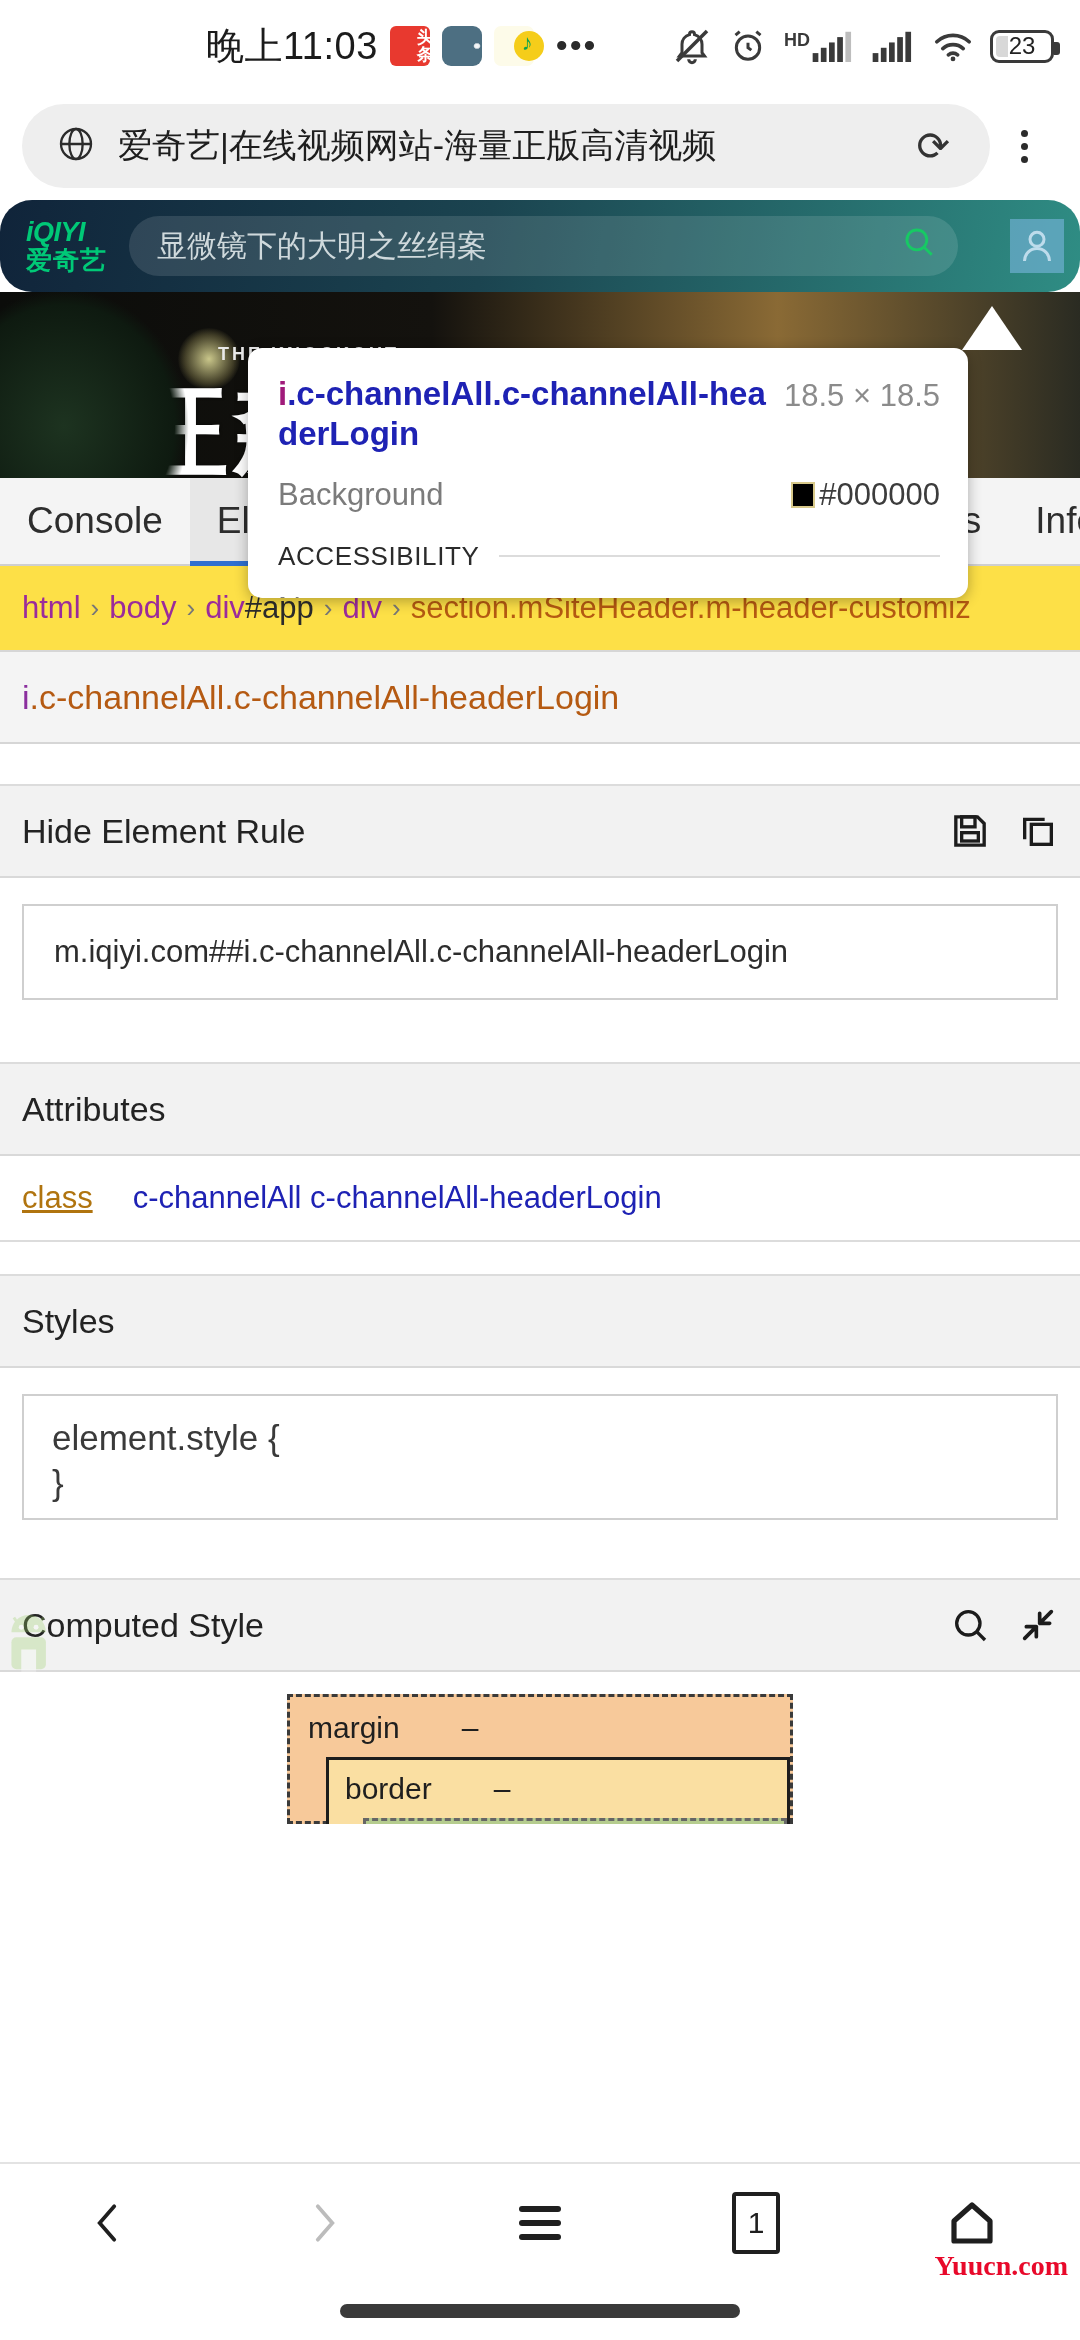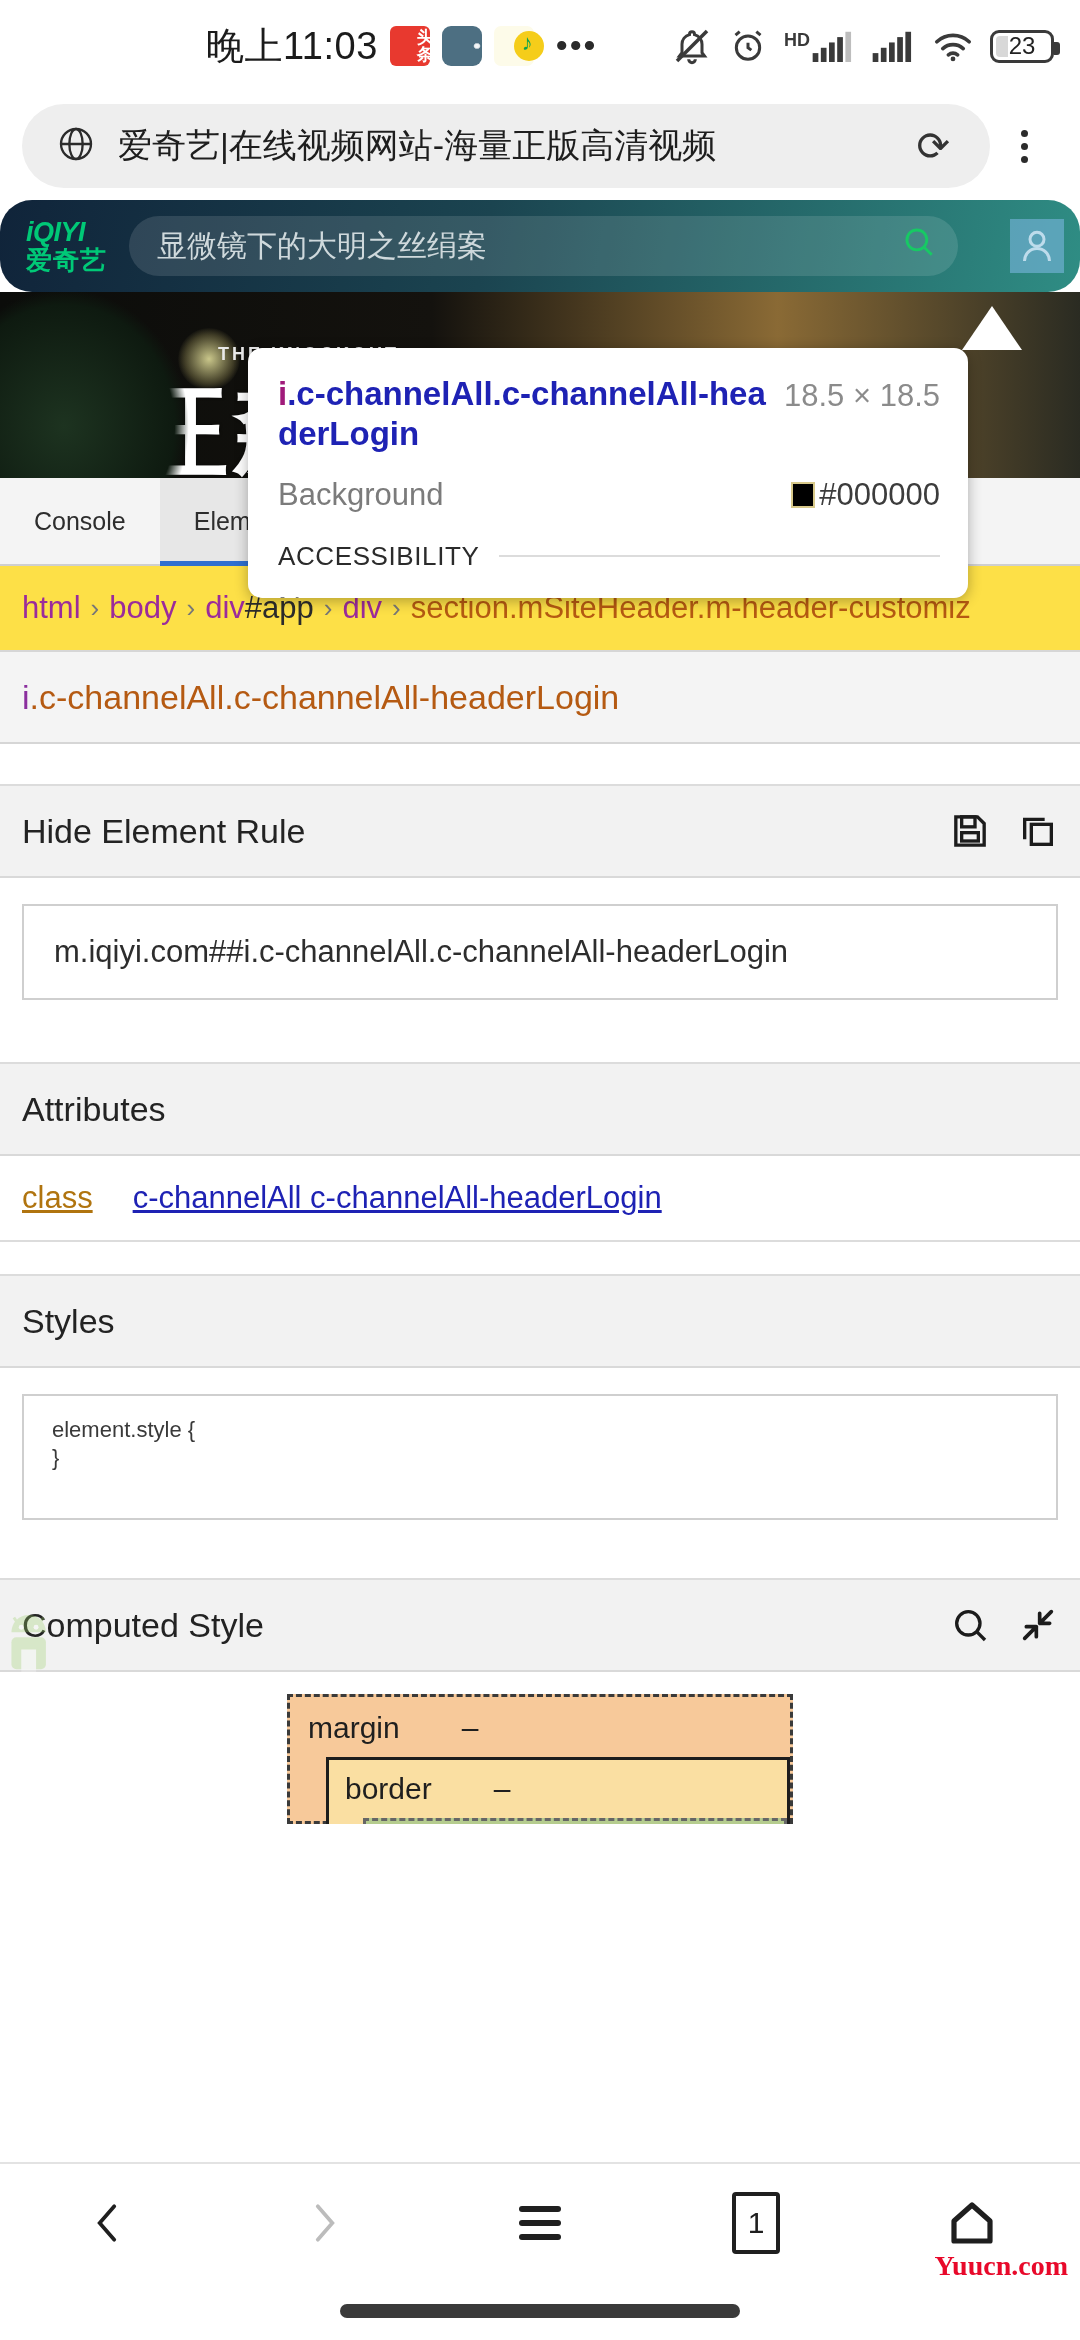--- a/index.html
+++ b/index.html
@@ -99,21 +99,21 @@
   .tip-bg-val { margin-left:auto; display:flex; align-items:center; gap:4px; font-size:31px; color:#3c3c3c;}
   .swatch { width:24px;height:26px; background:#000; border:2px solid #d8c98a; display:inline-block;}
   .tip-a11y { display:flex; align-items:center; gap:20px; margin-top: 28px; }
   .tip-a11y span { font-size:26px; color:#2b2b2b; letter-spacing:.6px;}
   .tip-a11y .rule { flex:1; height:2px; background:#dcdcdc; }
   .tip-name { font-size:32px; color:#7b7b7b; margin-top:18px; }
 
   
   .devtools { background:#fafafa; }
   .tabs { height:88px; display:flex; align-items:stretch; background:#f4f4f4; border-bottom:2px solid #cfcfcf; }
-  .tab { display:flex; align-items:center; padding:0 34px; font-size:25px; color:#2d2d2d; position:relative; }
+  .tab { display:flex; align-items:center; padding:0 27px; font-size:37px; color:#2d2d2d; position:relative; }
   .tab.active { background:#e7e7e7; }
   .tab.active::after{ content:""; position:absolute; left:0;right:0;bottom:-2px;height:5px;background:#2f6fd0;}
 
   .crumbs { height: 86px; display:flex; align-items:center; padding:0 22px; font-size:31px;
             background:#fde047; white-space:nowrap; overflow:hidden; border-bottom:2px solid #d6d6d6;}
   .crumbs .t { color:#9b2b9b; }
   .crumbs .id { color:#2b2b2b; }
   .crumbs .sel { color:#b55a12; }
   .crumbs .sep { color:#777; margin:0 10px; font-size:26px;}
 
@@ -130,25 +130,25 @@
   .sec-head .tools { margin-left:auto; display:flex; align-items:center; gap:28px;}
   .sec-head .tools svg{display:block;}
 
   .rule-box { padding: 26px 22px 30px; background:#fff; }
   .rule-input { width:100%; min-height:96px; border:2px solid #cfcfcf; background:#fff;
                 display:flex; align-items:center; padding: 0 30px; font-size:31px; color:#2d2d2d;}
 
   .attr-row { height:86px; display:flex; align-items:center; padding:0 22px; gap:40px;
               background:#fff; font-size:31px; border-bottom:2px solid #dcdcdc;}
   .attr-key { color:#b0740f;text-decoration:underline; }
-  .attr-val { color:#1e22b4;text-decoration:underline; }
+  .attr-val { color:#1e22b4; }
 
   .styles-box { padding: 26px 22px 26px; background:#fff; position:relative;}
   .styles-code { width:100%; height:126px; border:2px solid #cfcfcf; padding: 20px 28px;
-                 font-size:22px; color:#3a3a3a; line-height:1.28; }
+                 font-size:35px; color:#3a3a3a; line-height:1.28; }
 
   .watermark-droid { position:absolute; left:4px; top:1600px; width:74px; height:104px; opacity:.30; z-index:2;}
 
   .boxmodel { background:#fff; padding: 22px 0 0; display:flex; justify-content:center; overflow:hidden; height: 152px;}
   .bm-margin { width:506px; background:#f7c99a; border:3px dashed #3a3a3a; padding: 14px 0 0 18px;}
   .bm-label { font-size:30px; color:#1f1f1f; display:flex; align-items:center;}
   .bm-label .v{ margin-left:62px; }
   .bm-border { margin-top:12px; margin-left:18px; background:#fadfa2; border:3px solid #1d1d1d; padding: 12px 0 0 16px;}
   .bm-padding { margin-top:12px; margin-left:18px; background:#b5cc8e; border:3px dashed #666; padding: 10px 0 0 16px; height:58px;}
 

